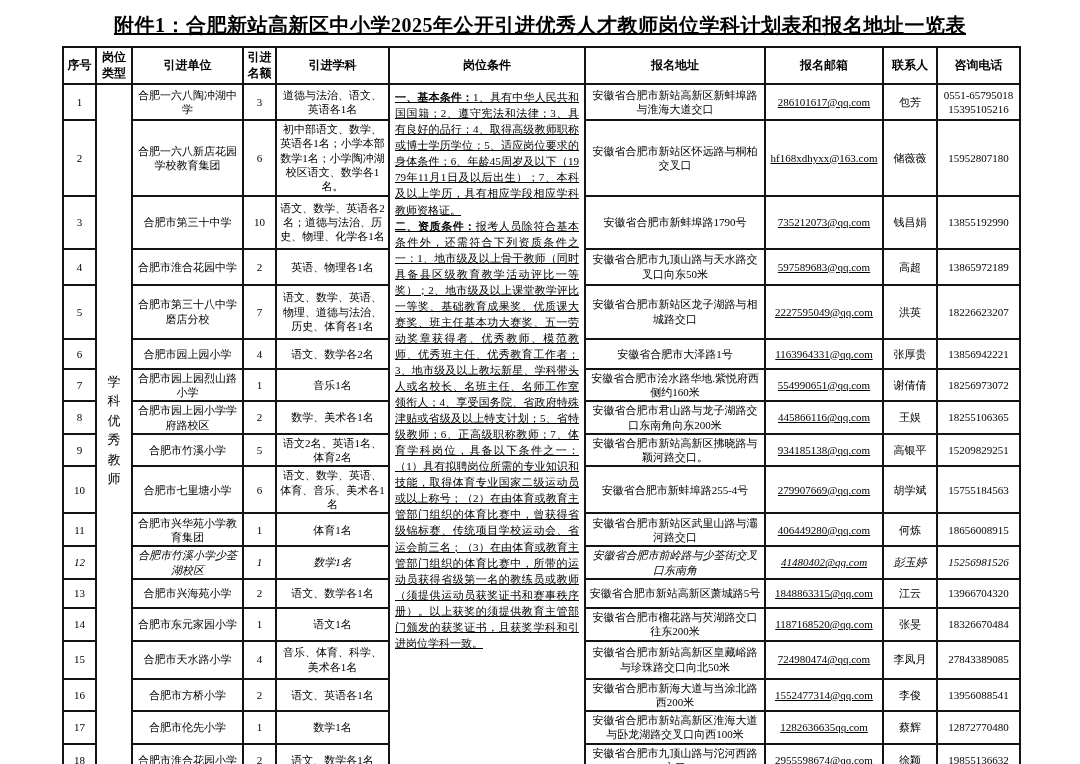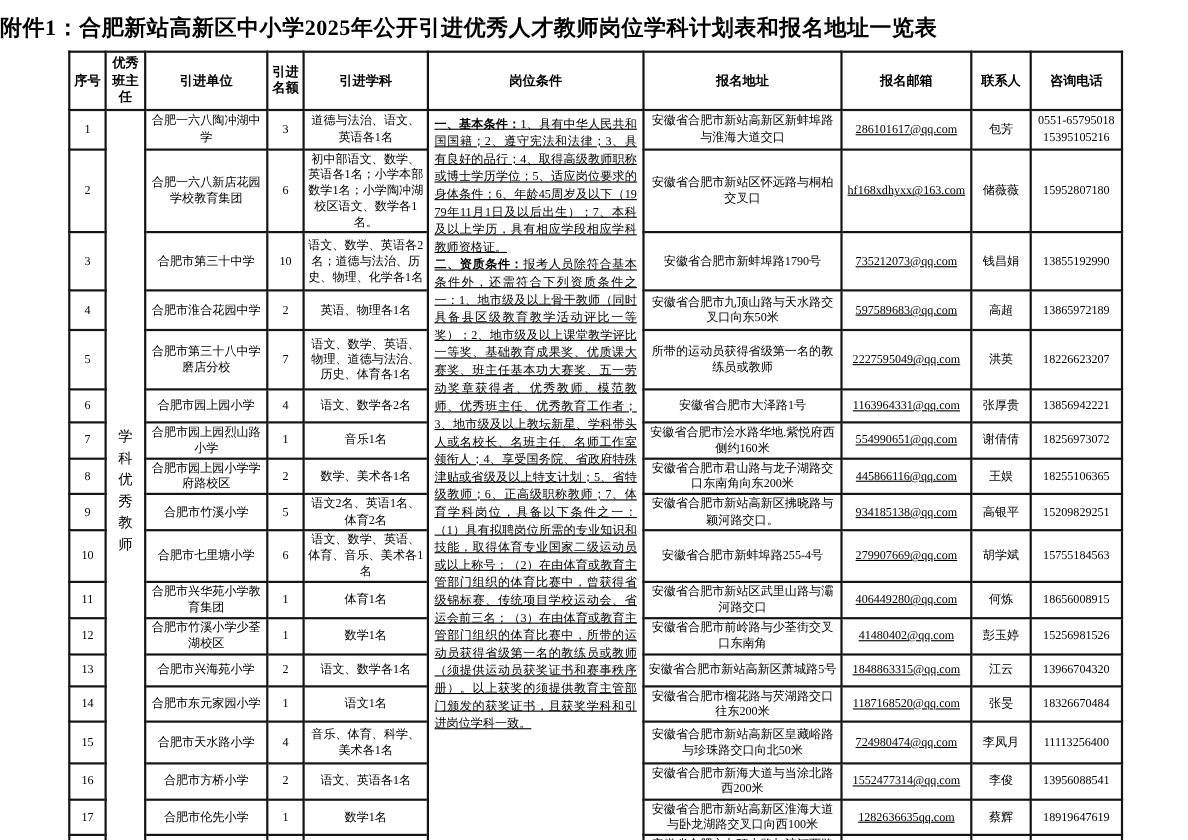--- a/index.html
+++ b/index.html
@@ -3,22 +3,22 @@
 <meta charset="utf-8">
 <style>
   html,body{margin:0;padding:0;}
   body{
     width:1080px;height:764px;background:#ffffff;color:#000;
     font-family:"Liberation Serif","DejaVu Serif",serif;
     -webkit-font-smoothing:antialiased;
   }
   .page{width:1080px;height:764px;overflow:hidden;}
   .title{
-    font-weight:bold;font-size:20px;
-    padding-top:12px;letter-spacing:0.5px;
+    text-align:center;font-weight:bold;font-size:20px;
+    padding-top:12px;letter-spacing:0.5px;text-decoration:underline;
   }
   table{
     border-collapse:collapse;table-layout:fixed;
     width:957px;margin:7px 0 0 62px;
   }
   th,td{
     border:2px solid #141414;
     font-size:11px;line-height:1.3;
     text-align:center;vertical-align:middle;
     padding:1px 3px;overflow:hidden;
@@ -48,21 +48,21 @@
         <col style="width:113px">
         <col style="width:196px">
       <col style="width:180px">
         <col style="width:118px">
         <col style="width:54px">
       <col style="width:83px">
     </colgroup>
     <thead>
       <tr>
         <th>序号</th>
-        <th>优秀班主任</th>
+        <th>岗位类型</th>
         <th>引进单位</th>
         <th>引进名额</th>
         <th>引进学科</th>
         <th>岗位条件</th>
         <th>报名地址</th>
         <th>报名邮箱</th>
         <th>联系人</th>
         <th>咨询电话</th>
       </tr>
     </thead>
@@ -110,21 +110,21 @@
       <td>安徽省合肥市九顶山路与天水路交叉口向东50米</td>
       <td class="email-cell">597589683@qq.com</td>
       <td>高超</td>
       <td>13865972189</td>
     </tr>
         <tr style="height: 54px;">
       <td>5</td>
       <td>合肥市第三十八中学磨店分校</td>
       <td>7</td>
       <td>语文、数学、英语、物理、道德与法治、历史、体育各1名</td>
-      <td>所带的运动员获得省级第一名的教练员或教师</td>
+      <td>安徽省合肥市新站区龙子湖路与相城路交口</td>
       <td class="email-cell">2227595049@qq.com</td>
       <td>洪英</td>
       <td>18226623207</td>
     </tr>
         <tr style="height: 30px;">
       <td>6</td>
       <td>合肥市园上园小学</td>
       <td>4</td>
       <td>语文、数学各2名</td>
       <td>安徽省合肥市大泽路1号</td>
@@ -175,21 +175,21 @@
         <tr style="height: 33px;">
       <td>11</td>
       <td>合肥市兴华苑小学教育集团</td>
       <td>1</td>
       <td>体育1名</td>
       <td>安徽省合肥市新站区武里山路与灞河路交口</td>
       <td class="email-cell">406449280@qq.com</td>
       <td>何炼</td>
       <td>18656008915</td>
     </tr>
-        <tr style="height: 29px;">
+        <tr style="height: 29px; font-style: italic;">
       <td>12</td>
       <td>合肥市竹溪小学少荃湖校区</td>
       <td>1</td>
       <td>数学1名</td>
       <td>安徽省合肥市前岭路与少荃街交叉口东南角</td>
       <td class="email-cell">41480402@qq.com</td>
       <td>彭玉婷</td>
       <td>15256981526</td>
     </tr>
         <tr style="height: 29px; margin-left: 20px;">
@@ -213,41 +213,41 @@
       <td>18326670484</td>
     </tr>
         <tr style="height: 38px;">
       <td>15</td>
       <td>合肥市天水路小学</td>
       <td>4</td>
       <td>音乐、体育、科学、美术各1名</td>
       <td>安徽省合肥市新站高新区皇藏峪路与珍珠路交口向北50米</td>
       <td class="email-cell">724980474@qq.com</td>
       <td>李凤月</td>
-      <td>11113256400</td>
+      <td>27843389085</td>
     </tr>
         <tr style="height: 29px;">
       <td>16</td>
       <td>合肥市方桥小学</td>
       <td>2</td>
       <td>语文、英语各1名</td>
       <td>安徽省合肥市新海大道与当涂北路西200米</td>
       <td class="email-cell">1552477314@qq.com</td>
       <td>李俊</td>
       <td>13956088541</td>
     </tr>
         <tr style="height: 29px;">
       <td>17</td>
       <td>合肥市伦先小学</td>
       <td>1</td>
       <td>数学1名</td>
       <td>安徽省合肥市新站高新区淮海大道与卧龙湖路交叉口向西100米</td>
       <td class="email-cell">1282636635qq.com</td>
       <td>蔡辉</td>
-      <td>18919647619</td>
+      <td>12872770480</td>
     </tr>
         <tr style="height: 29px;">
       <td>18</td>
       <td>合肥市淮合花园小学</td>
       <td>2</td>
       <td>语文、数学各1名</td>
       <td>安徽省合肥市九顶山路与沱河西路交口</td>
       <td class="email-cell">2955598674@qq.com</td>
       <td>徐颖</td>
       <td>19855136632</td>

